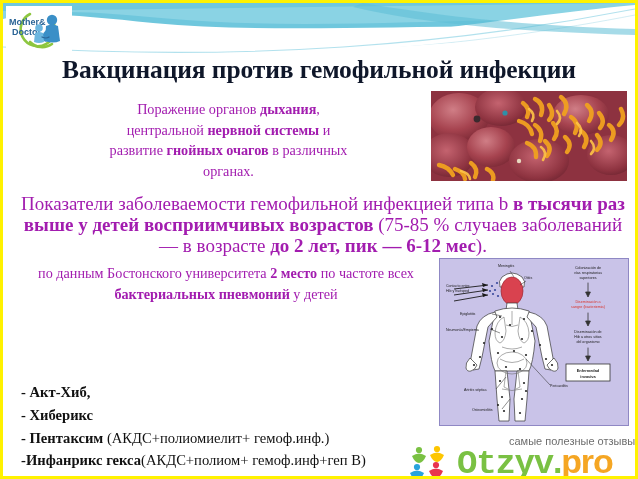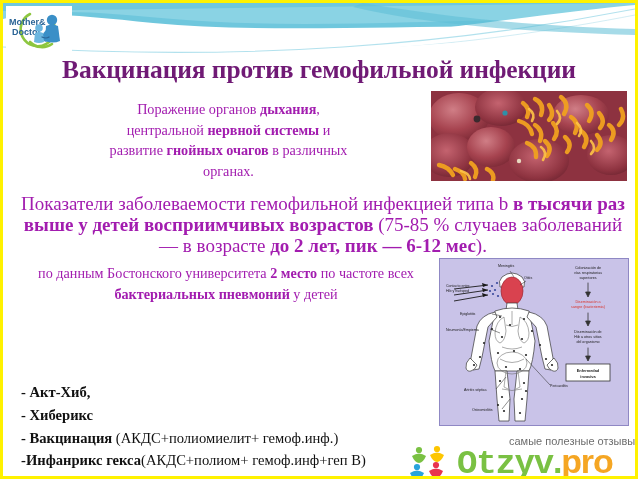--- a/index.html
+++ b/index.html
@@ -47,21 +47,21 @@
   #title {
     position: absolute;
     left: 0px;
     top: 54px;
     width: 632px;
     text-align: center;
     font-family: "Liberation Serif", serif;
     font-weight: bold;
     font-size: 25.5px;
     letter-spacing: -0.1px;
-    color: #701a75;
+    color: #0f172a;
     line-height: 1.05;
     white-space: nowrap;
   }
 
   
   .para {
     position: absolute;
     color: #a21caf;
     font-family: "Liberation Serif", serif;
     text-align: center;
@@ -226,21 +226,21 @@
     <span>Показатели заболеваемости гемофильной инфекцией типа b </span><b>в тысячи раз выше у детей восприимчивых возрастов</b><span> (75-85 % случаев заболеваний — в возрасте </span><b>до 2 лет, пик — 6-12 мес</b><span>).</span>
   </div>
 
   <div class="para" id="para-boston">
     <span>по данным Бостонского университета </span><b>2 место</b><span> по частоте всех </span><b>бактериальных пневмоний</b><span> у детей</span>
   </div>
 
   <div id="vaccine-list">
     <div class="vitem"><span class="vname">- </span><span class="vname">Акт-Хиб,</span><span></span></div>
     <div class="vitem"><span class="vname">- </span><span class="vname">Хиберикс</span><span></span></div>
-    <div class="vitem"><span class="vname">- </span><span class="vname">Вакцинация</span><span> (АКДС+полиомиелит+ гемоф.инф.)</span></div>
+    <div class="vitem"><span class="vname">- </span><span class="vname">Пентаксим</span><span> (АКДС+полиомиелит+ гемоф.инф.)</span></div>
     <div class="vitem"><span class="vname">-</span><span class="vname">Инфанрикс гекса</span><span>(АКДС+полиом+ гемоф.инф+геп В)</span></div>
   </div>
 
   <div id="bacteria-photo">
     <svg width="196" height="90" viewBox="0 0 196 90" xmlns="http://www.w3.org/2000/svg">
       <defs>
         <radialGradient id="cellA" cx="40%" cy="35%" r="70%">
           <stop offset="0%" stop-color="#d07e86"></stop>
           <stop offset="60%" stop-color="#a6434f"></stop>
           <stop offset="100%" stop-color="#7c2a36"></stop>

